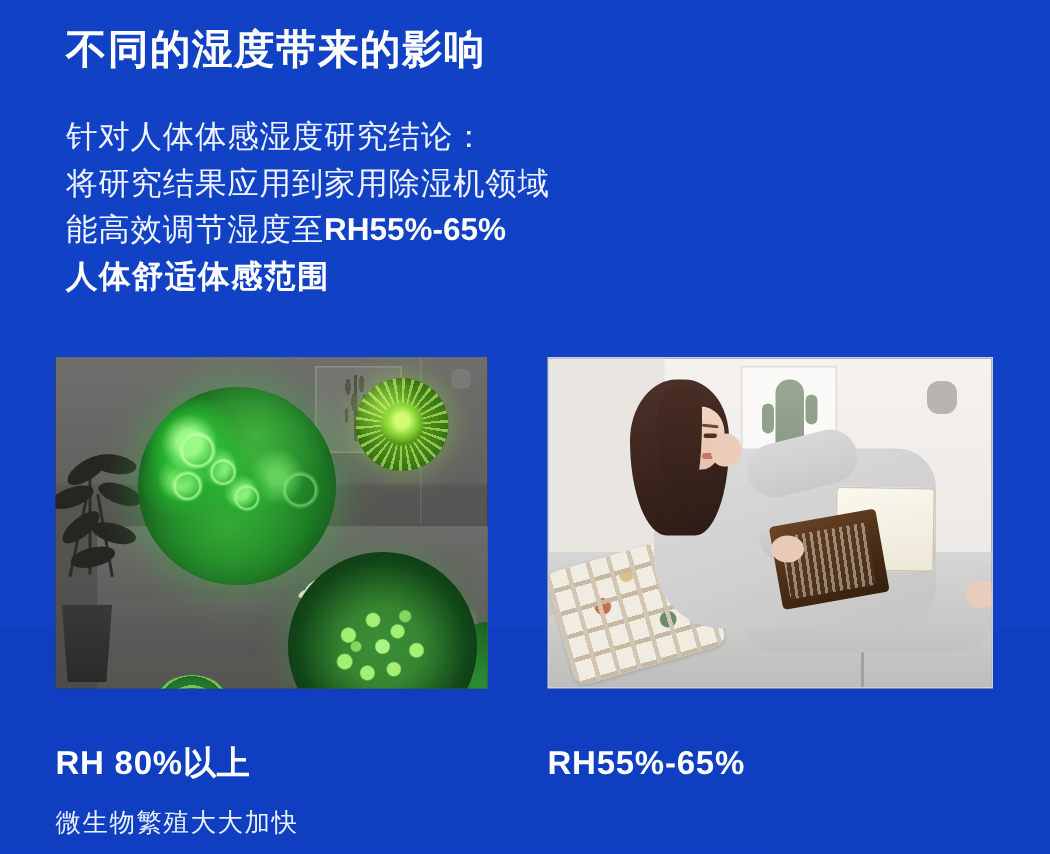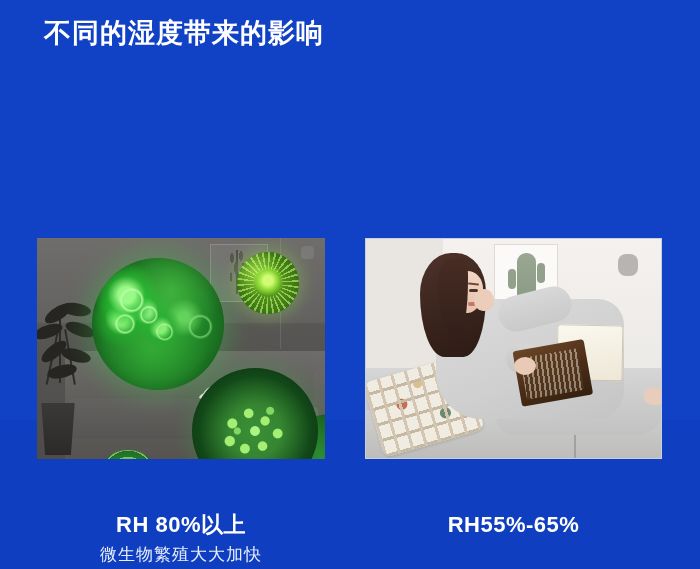--- a/index.html
+++ b/index.html
@@ -366,40 +366,46 @@
     content:""; position:absolute; left: 6px; top: 8px; right: 8px; bottom: 6px;
     background: repeating-linear-gradient(92deg, rgba(245,238,220,.85) 0 2px, rgba(90,60,35,.9) 2px 5px);
     opacity: .55; border-radius: 2px;
   }
 
   
   .captions {
     position: absolute; left: 0; top: 494px; width: 700px; height: 75px;
   }
   .cap {
-    position: absolute; top: 16px; text-align: center;
+    position: absolute; top: 0; text-align: left;
   }
   .cap-left  { left: 37px;  width: 288px; }
   .cap-right { left: 365px; width: 297px; }
   .cap-title {
     font-size: 22px; font-weight: bold; color: #ffffff;
     letter-spacing: 0.5px; line-height: 30px; white-space: nowrap;
   }
   .cap-sub {
-    margin-top: 3px; font-size: 17px; color: #e7eefc;
+    margin-top: 13px; font-size: 17px; color: #e7eefc;
     letter-spacing: 1px; line-height: 24px; white-space: nowrap;
   }
 </style>
 </head>
 <body>
 
 <div class="poster">
 
   <div class="headline">不同的湿度带来的影响</div>
 
+  <div class="intro">
+    <span class="ln">针对人体体感湿度研究结论：</span>
+    <span class="ln">将研究结果应用到家用除湿机领域</span>
+    <span class="ln"><span>能高效调节湿度至</span><span class="strong">RH55%-65%</span></span>
+    <span class="ln ln4">人体舒适体感范围</span>
+  </div>
 
   <div class="panels">
 
     <div class="panel panel-left">
       <div class="scene-dark">
         <div class="dk-wallpanel"></div>
         <div class="dk-wall-seam"></div>
         <div class="dk-artframe">
           <div class="dk-art-twig"></div>
         </div>

